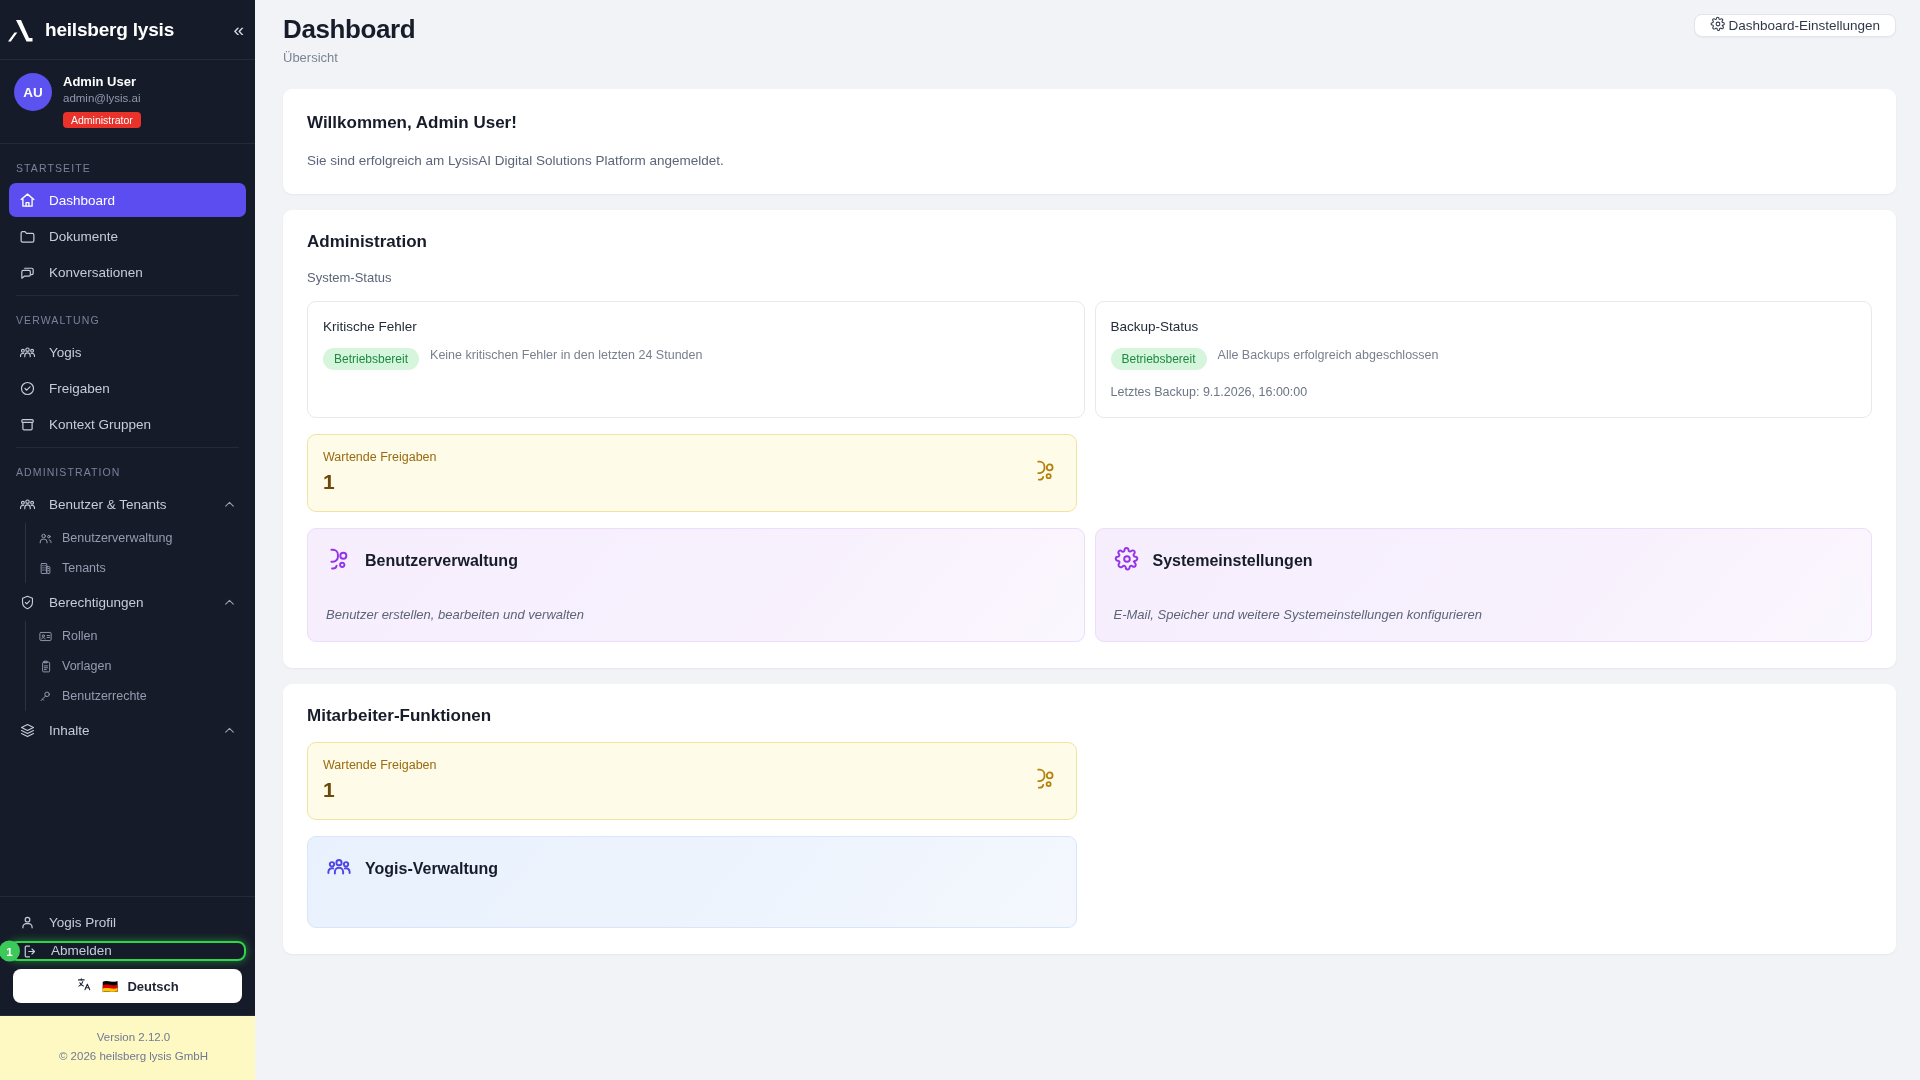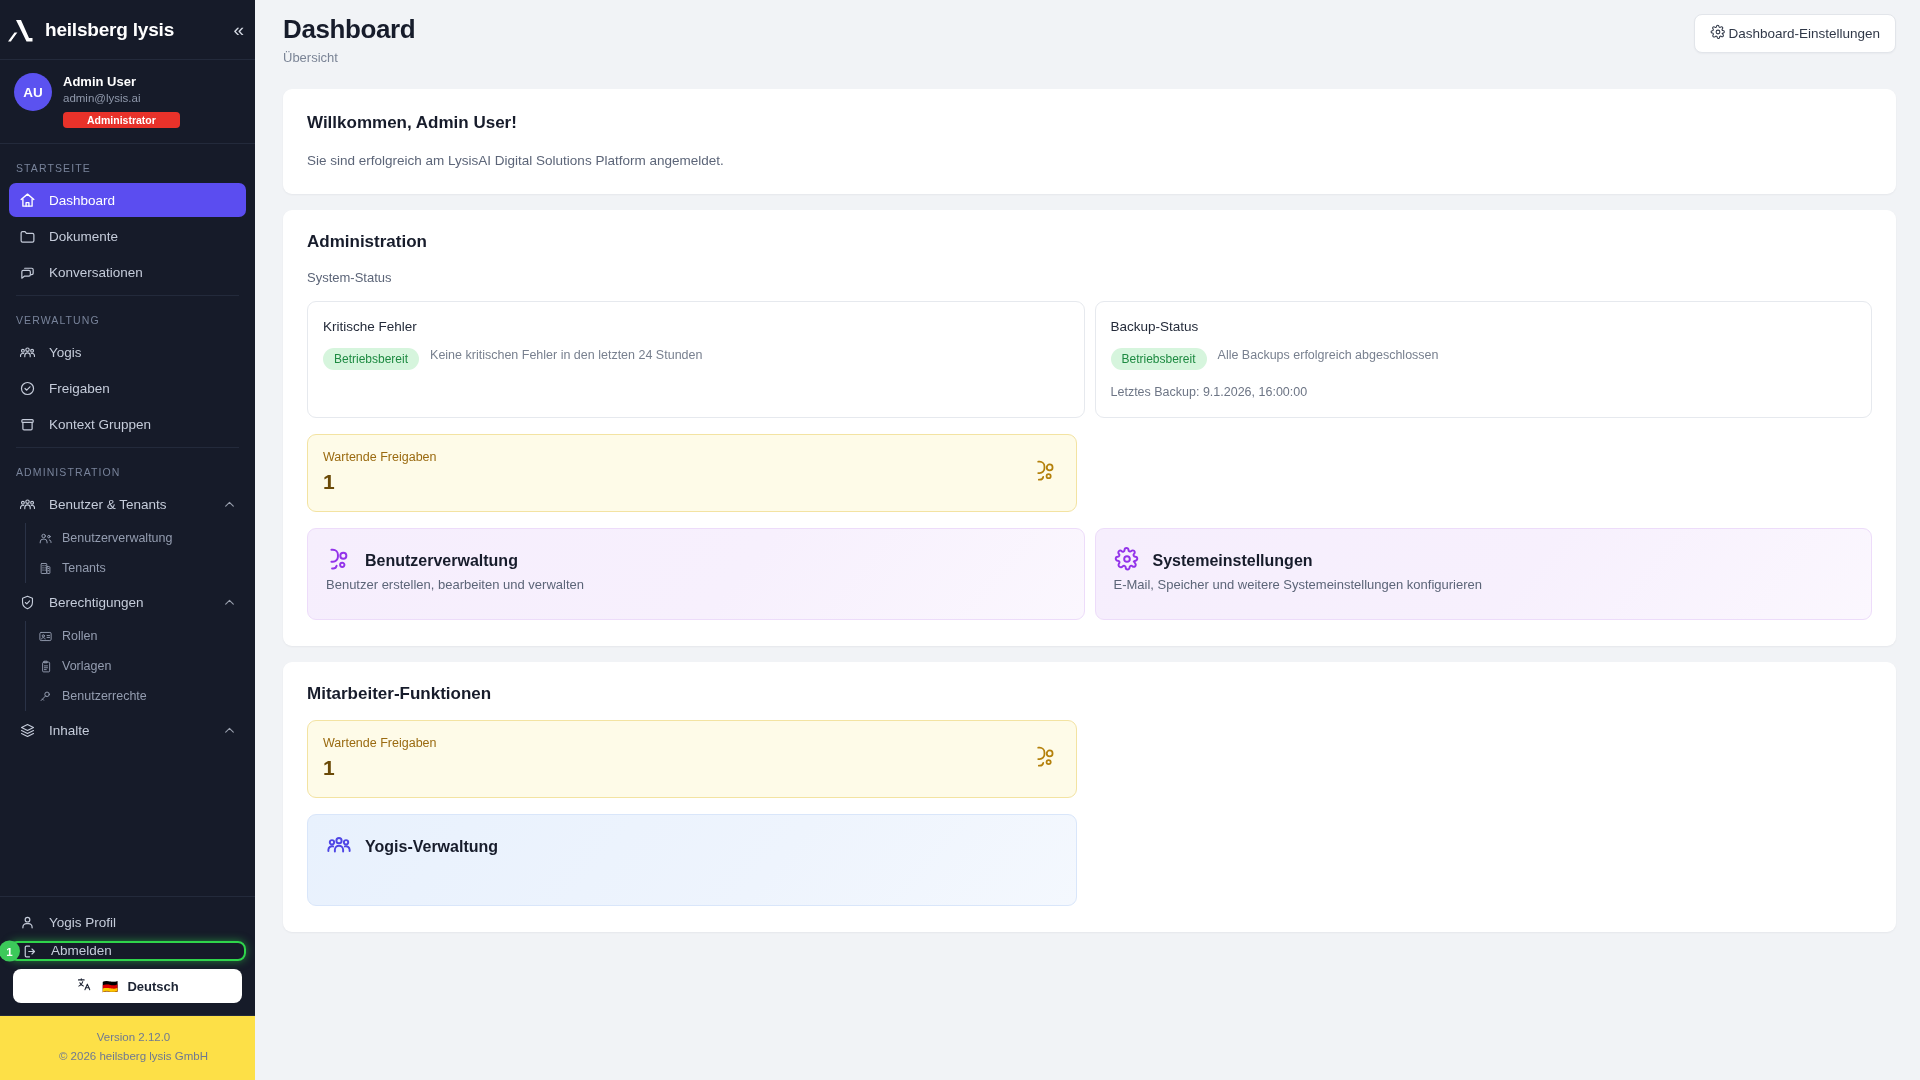--- a/index.html
+++ b/index.html
@@ -38,22 +38,22 @@
   }
   .avatar {
     width: 38px; height: 38px; flex: 0 0 38px; border-radius: 50%;
     background: #5b52f0; color: #fff; font-size: 13.5px; font-weight: 700;
     display: flex; align-items: center; justify-content: center;
   }
   .u-name { color: #fff; font-size: 13px; font-weight: 700; line-height: 17px; }
   .u-mail { color: #8f98ab; font-size: 11.5px; line-height: 16px; }
   .u-badge {
     display: inline-block; margin-top: 6px;
-    background: #e8322a; color: #fff; font-size: 10.5px; font-weight: 700;
-    padding: 2px 24px; border-radius: 4px;
+    background: #e8322a; color: #fff; font-size: 10.5px; font-weight: 400;
+    padding: 2px 8px; border-radius: 4px;
   }
 
   .sb-scroll { flex: 1; overflow: hidden; padding-top: 6px; }
   .sb-section-label {
     color: #78839a; font-size: 10.5px; font-weight: 400;
     letter-spacing: 1.1px; padding: 12px 16px 7px 16px;
   }
   .sb-divider { height: 1px; background: #232a3b; margin: 6px 16px; }
 
   .nav-item {
@@ -91,37 +91,37 @@
     background: #3cc95a; color: #fff; font-size: 11.5px; font-weight: 700;
     display: flex; align-items: center; justify-content: center; z-index: 3;
   }
   .lang-btn {
     display: flex; align-items: center; justify-content: center; gap: 9px;
     background: #fff; color: #1c2333; border-radius: 8px;
     height: 34px; margin: 6px 13px 12px 13px; cursor: pointer;
     font-size: 13px; font-weight: 600;
   }
   .sb-footer {
-    border-top: 1px solid #232a3b; background: #fde047;
+    border-top: 1px solid #232a3b; background: #fef9c3;
     padding: 12px 0 14px 12px; text-align: center;
   }
   .sb-footer div { color: #6f7992; font-size: 11.5px; line-height: 19px; }
 
   
   .main { flex: 1; height: 1080px; overflow: hidden; background: #f1f3f6; position: relative; }
   .page-head {
     display: flex; align-items: flex-start; justify-content: space-between;
     padding: 14px 24px 0 28px;
   }
   .page-title { font-size: 26px; font-weight: 700; color: #171c2b; letter-spacing: -0.4px; }
   .page-sub { font-size: 13px; color: #7b8496; margin-top: 5px; }
   .settings-btn {
     display: flex; align-items: center; gap: 2px;
     background: #fff; border: 1px solid #e2e5ea; border-radius: 8px;
-    padding: 9px 15px; font-size: 13.5px; color: #303848; cursor: pointer;
+    padding: 1px 15px; font-size: 13.5px; color: #303848; cursor: pointer;
     box-shadow: 0 1px 2px rgba(16,24,40,.04);
     font-family: "Liberation Sans", sans-serif;
   }
 
   .card {
     background: #fff; border-radius: 9px; margin: 0 24px 16px 28px;
     box-shadow: 0 1px 2px rgba(16,24,40,.05);
   }
   .welcome { padding: 24px 24px 26px 24px; margin-top: 24px; }
   .welcome h2 { font-size: 17px; font-weight: 700; color: #171c2b; }
@@ -161,21 +161,21 @@
   .act-purple {
     background: linear-gradient(130deg,#f6eefd 0%,#f7f0fd 55%,#fbf7fe 100%);
     border: 1px solid #eddcfa;
   }
   .act-blue {
     background: linear-gradient(130deg,#e8f1fd 0%,#eef4fd 60%,#f4f8fe 100%);
     border: 1px solid #d9e6fa;
   }
   .act-head { display: flex; align-items: center; gap: 13px; }
   .act-title { font-size: 16px; font-weight: 700; color: #171c2b; }
-  .act-desc { font-size: 13px; color: #5c6578; margin-top: 1px; }
+  .act-desc { font-size: 13px; color: #5c6578; margin-top: 31px; font-style: italic; }
   .single-col { display: grid; grid-template-columns: 1fr 1fr; gap: 26px; margin-top: 16px; }
   .single-col .solo { grid-column: 1 / 2; }
 </style>
 </head>
 <body>
 
 <div class="app">
 
   <aside class="sidebar">
 

